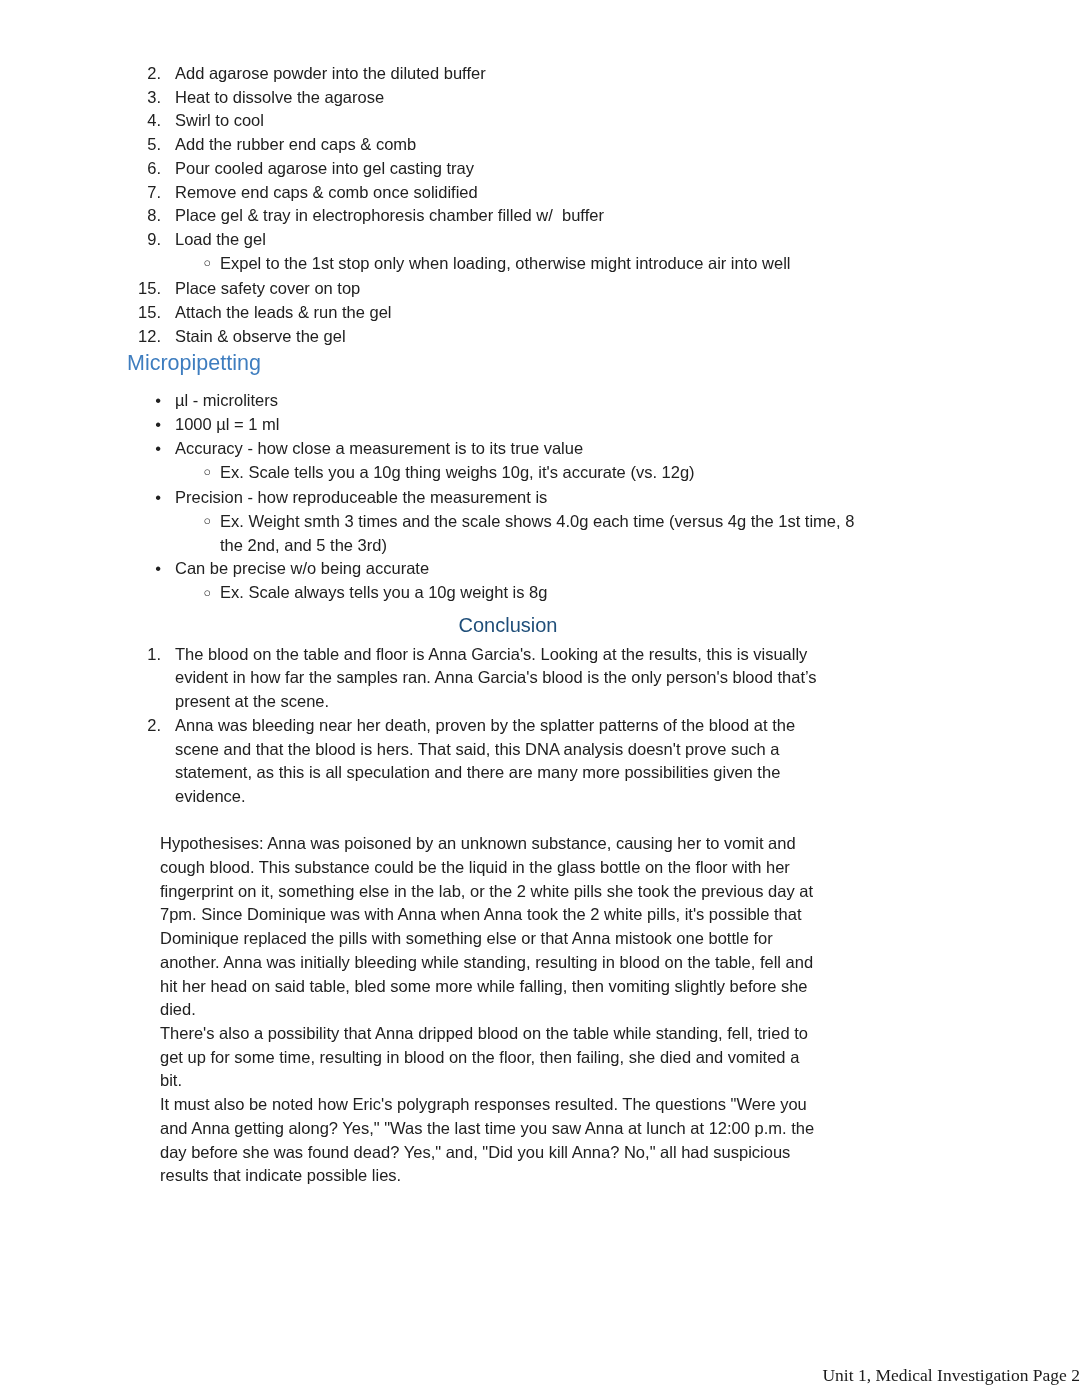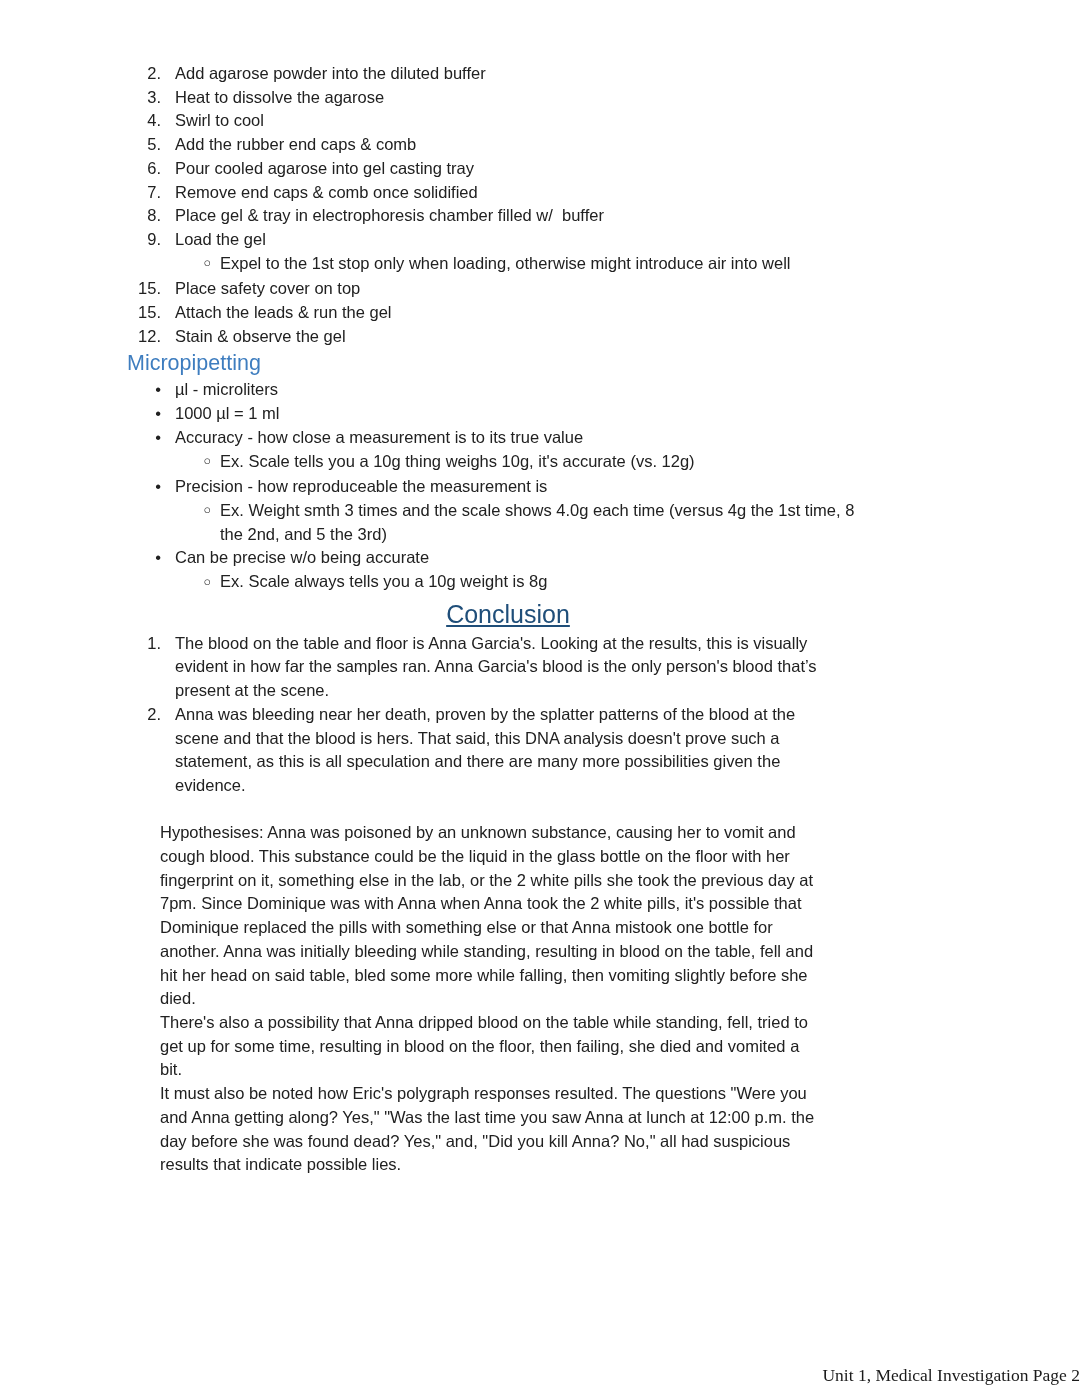--- a/index.html
+++ b/index.html
@@ -45,34 +45,33 @@
     content: "\25CB";
     font-size: 12.5px;
     position: relative;
     top: -1.5px;
   }
   .content {
     max-width: 660px;
     white-space: pre-wrap;
   }
   h2.section-heading {
-    margin: 0 0 0 14px;
+    margin: 0 0 11px 14px;
     font-size: 21.5px;
     line-height: 30px;
     font-weight: 400;
     color: #3E7DBF;
   }
   h1.title-heading {
     margin: 1px 0 1px 0;
-    font-size: 25px;
+    font-size: 20px;
     line-height: 34px;
     font-weight: 400;
     text-align: center;
     color: #1F4E79;
-    text-decoration: underline;
   }
   .para {
     margin: 0 0 0 47px;
     max-width: 660px;
     white-space: pre-wrap;
   }
   .para.gap-above {
     margin-top: 23.7px;
   }
   .page-footer {

